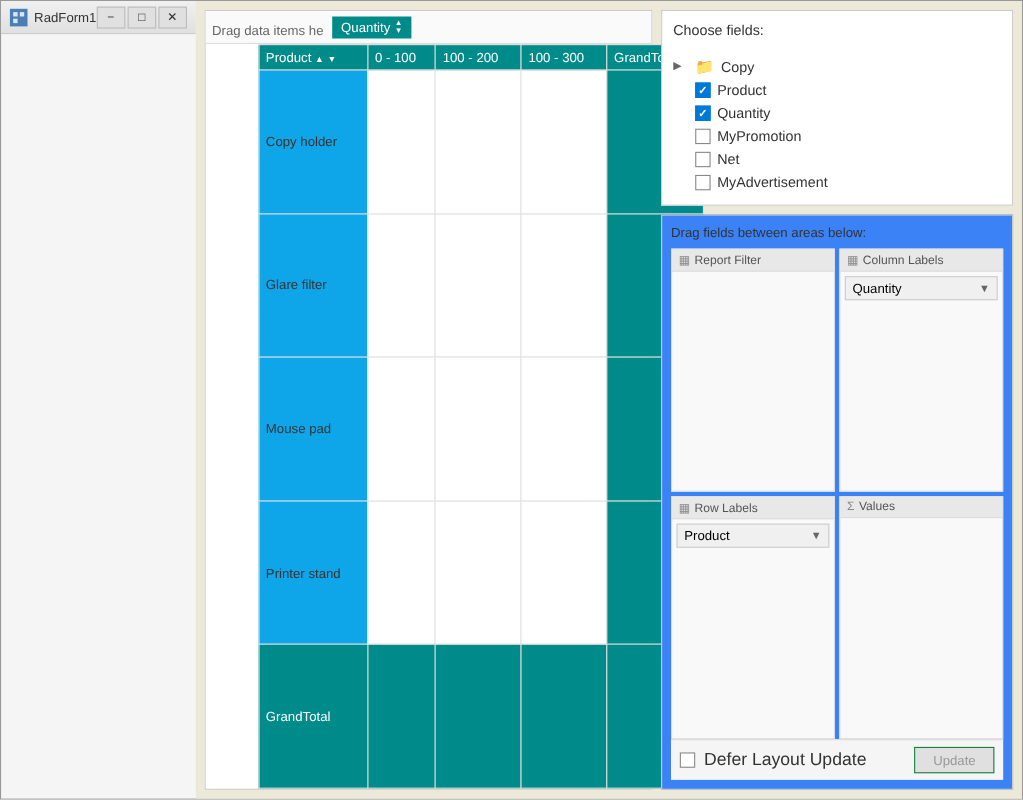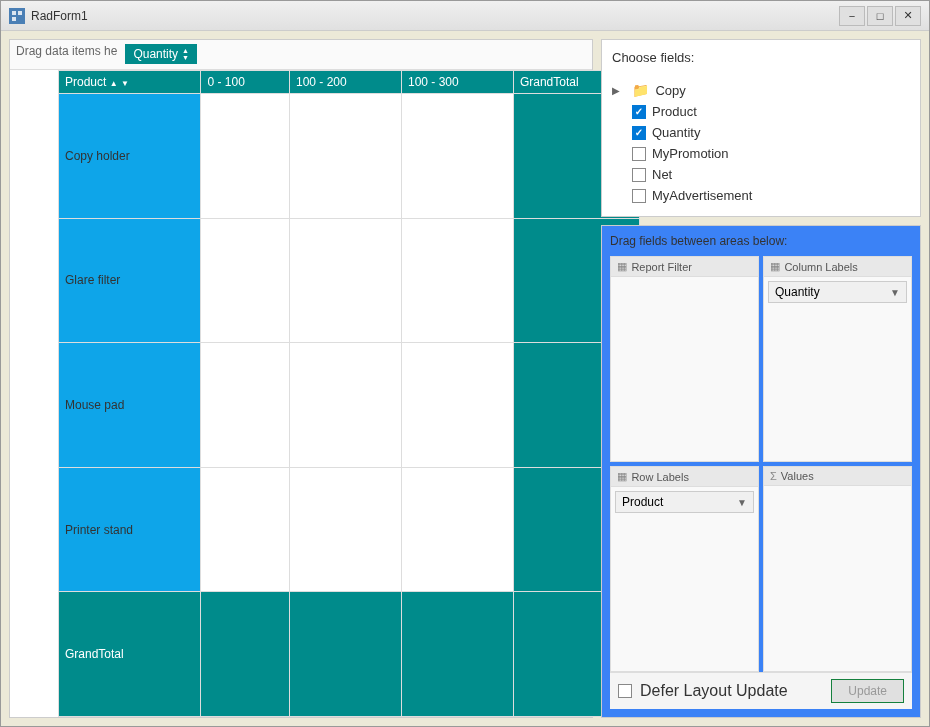--- a/index.html
+++ b/index.html
@@ -10,21 +10,20 @@
       width: 930px;
       height: 727px;
       overflow: hidden;
     }
     .window {
       width: 930px;
       height: 727px;
       background: #f5f5f5;
       border: 1px solid #999;
       display: flex;
-      flex-direction: column;
     }
     .title-bar {
       background: linear-gradient(to bottom, #f0f0f0, #e0e0e0);
       border-bottom: 1px solid #ccc;
       height: 30px;
       display: flex;
       align-items: center;
       padding: 0 8px;
       user-select: none;
     }
@@ -70,21 +69,21 @@
     
     .left-panel {
       flex: 1;
       background: white;
       border: 1px solid #ccc;
       display: flex;
       flex-direction: column;
     }
     .drag-header {
       display: flex;
-      align-items: flex-start;
+      align-items: flex-end;
       padding: 4px 6px;
       border-bottom: 1px solid #ddd;
       background: #fafafa;
       min-height: 30px;
     }
     .drag-text {
       font-size: 12px;
       color: #666;
       margin-right: 8px;
     }

